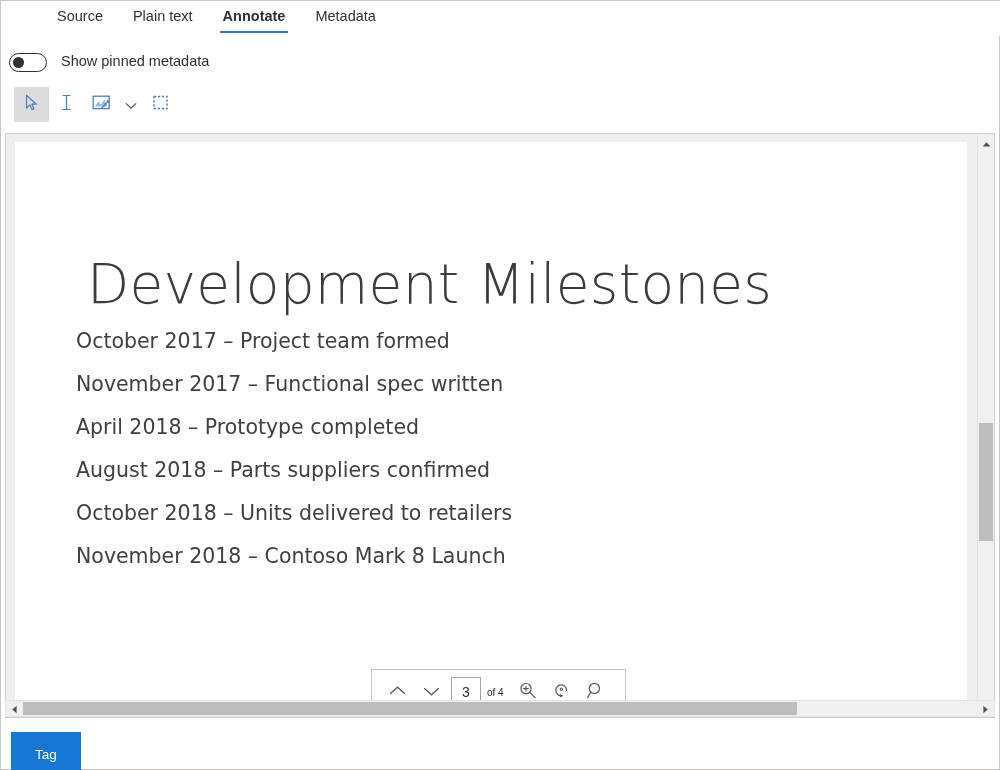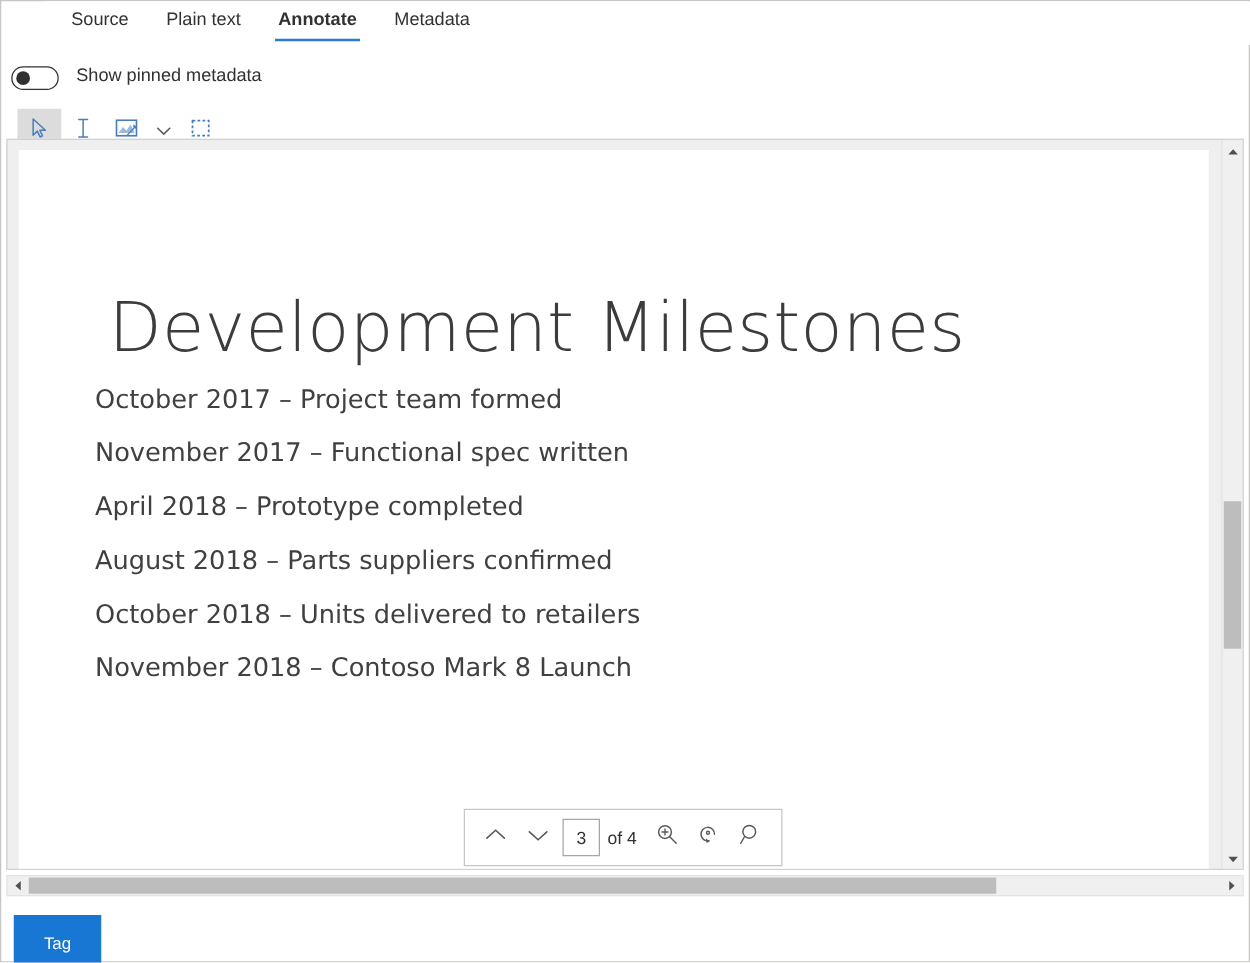--- a/index.html
+++ b/index.html
@@ -119,21 +119,21 @@
     display: flex;
     align-items: center;
     justify-content: center;
     cursor: pointer;
   }
 
   
   .viewer {
     position: absolute;
     left: 4px;
-    top: 110px;
+    top: 132px;
     width: 990px;
     height: 585px;
     box-sizing: border-box;
     border: 1px solid #d0d0d0;
     background: #efefef;
     overflow: hidden;
   }
   .page {
     position: absolute;
     left: 9px;
@@ -234,21 +234,21 @@
     text-align: center;
     font-size: 14px;
     color: #323130;
     font-family: "Liberation Sans", sans-serif;
     background: #ffffff;
     margin: 0 4px 0 2px;
     padding: 0;
     line-height: 28px;
   }
   .of-text {
-    font-size: 14px;
+    font-size: 10px;
     color: #323130;
     margin-right: 6px;
     white-space: nowrap;
   }
 
   
   .hscroll {
     position: absolute;
     left: 4px;
     top: 699px;

